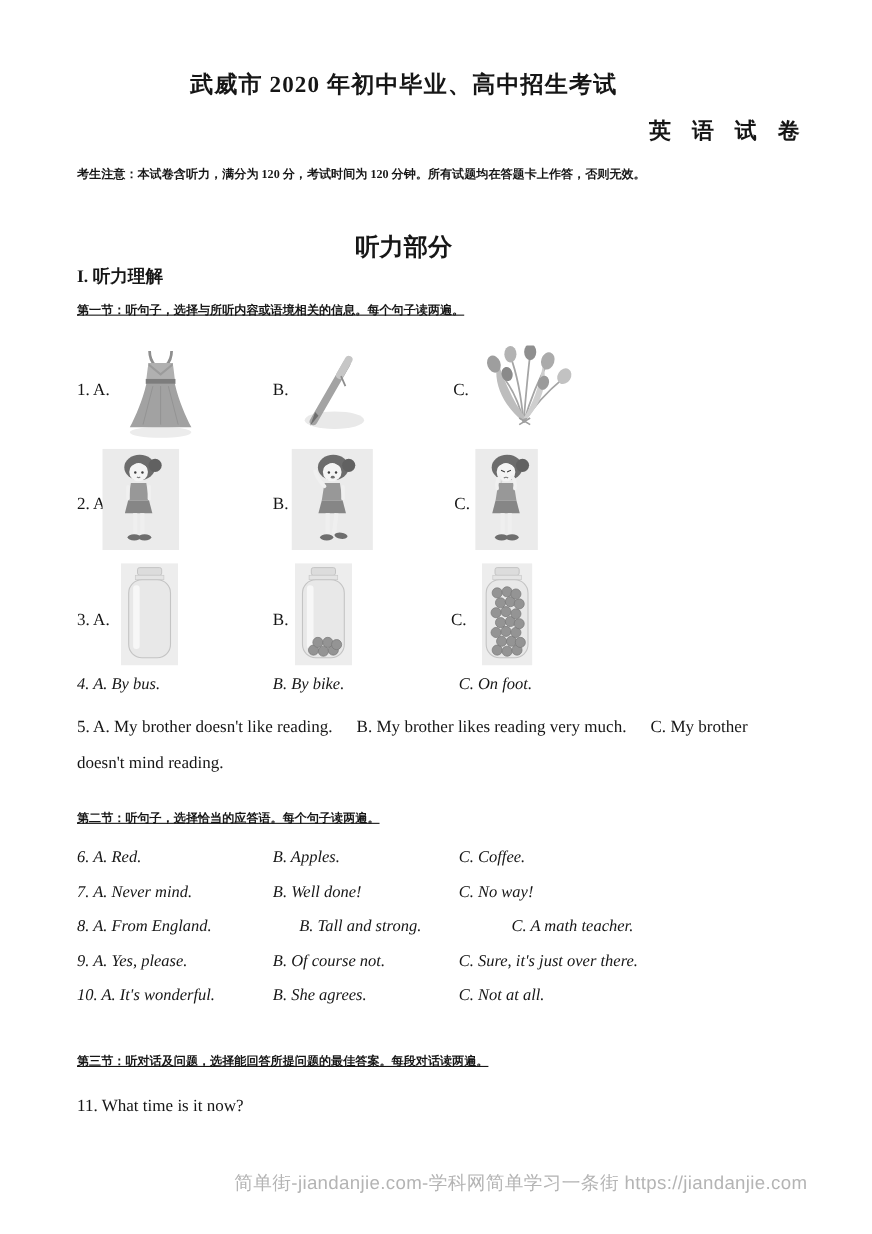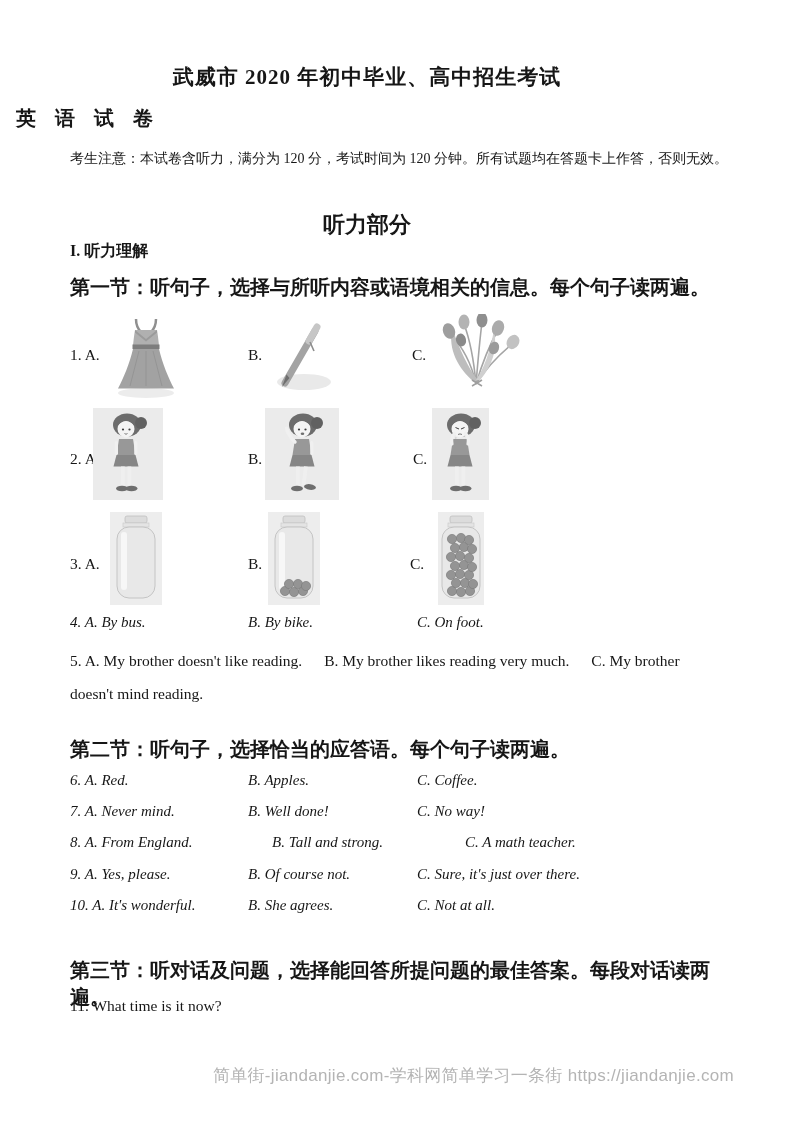--- a/index.html
+++ b/index.html
@@ -1,24 +1,24 @@
 <!DOCTYPE html>
 <html><head>
 <meta charset="utf-8">
 <style>
   html,body{margin:0;padding:0;background:#ffffff;}
   .page{position:relative;width:734px;height:1122px;background:#fff;overflow:hidden;
         font-family:"Liberation Serif","DejaVu Serif",serif;color:#161616;}
   .abs{position:absolute;}
   .doc-title{top:63px;left:0;right:0;text-align:center;font-size:21px;font-weight:bold;letter-spacing:1px;}
-  .doc-subtitle{top:105px;left:16px;right:0;text-align:left;font-size:20px;font-weight:bold;letter-spacing:7px;}
-  .notice{top:142px;left:70px;width:660px;font-size:14px;font-weight:normal;line-height:34px;}
+  .doc-subtitle{top:105px;left:16px;right:0;text-align:right;font-size:20px;font-weight:bold;letter-spacing:7px;}
+  .notice{top:142px;left:70px;width:660px;font-size:11px;font-weight:bold;line-height:34px;}
   .part-header{top:210px;left:0;right:0;text-align:center;font-size:22px;font-weight:bold;}
   .sec-title{top:241px;left:70px;font-size:16px;font-weight:bold;}
-  .inst{left:70px;font-size:20px;font-weight:bold;}
+  .inst{left:70px;font-size:11px;font-weight:bold;text-decoration:underline;}
   #inst1{top:274px;}
   #inst2{top:736px;}
   #inst3{top:957px;}
   .pic-row{left:70px;width:660px;}
   #picrow1{top:312px;height:92px;}
   #picrow2{top:405px;height:96px;}
   #picrow3{top:510px;height:96px;}
   .pic-label{position:absolute;font-size:15.5px;}
   .pic-img{position:absolute;}
   .q-grid{left:70px;width:660px;display:grid;grid-template-columns:178px 169px 1fr;font-size:15px;font-style:italic;}

